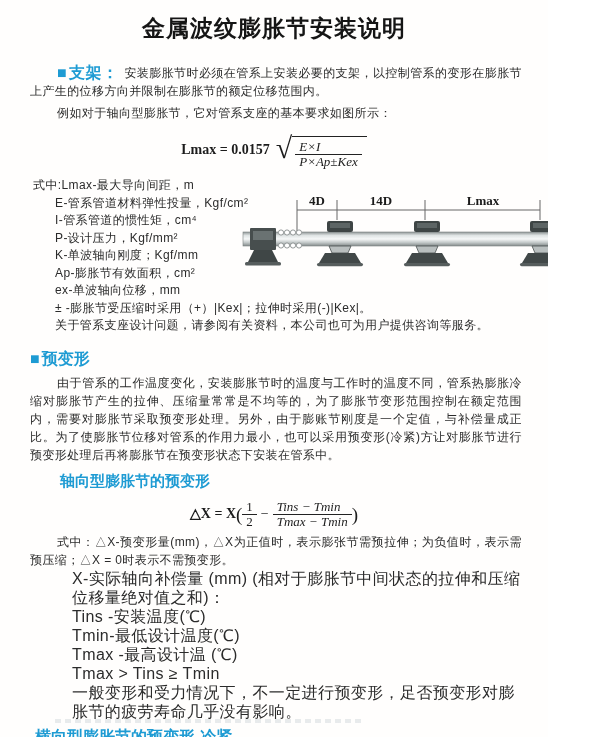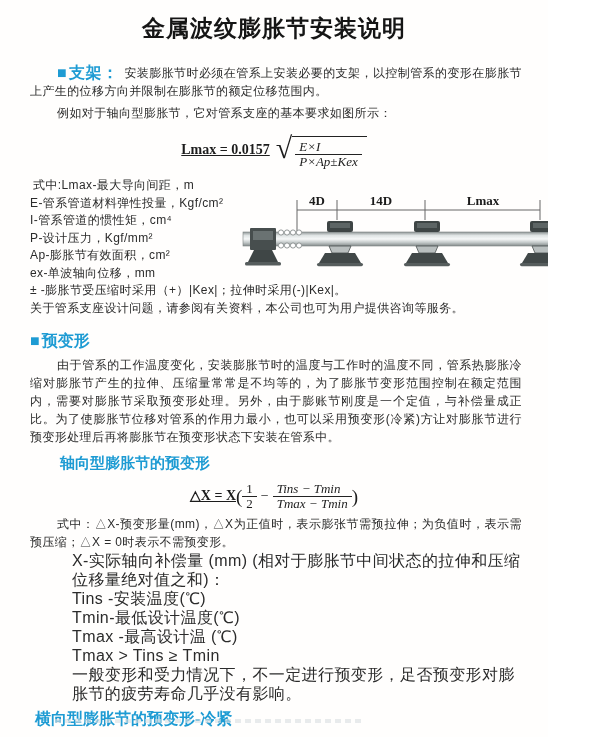--- a/index.html
+++ b/index.html
@@ -41,39 +41,39 @@
   
   .formula{
     text-align:center;
     font-family:"Liberation Serif",serif;
     font-size:14px;
     color:#1c1c1c;
   }
   .f1{margin:10px 0 6px 0;}
   .f2{margin:9px 0 0 0;}
   .f3{margin:9px 0 7px 0;}
-  .b{font-weight:bold;text-decoration:underline;}
+  .b{font-weight:bold;}
   .it{font-style:italic;}
   .frac{
     display:inline-block;
     vertical-align:middle;
     text-align:left;
     line-height:1.08;
     font-size:13px;
   }
   .frac .num{display:block;padding:0 4px;}
   .frac .den{display:block;border-top:1px solid #222;padding:0 4px;}
   .sqrt{display:inline-flex;align-items:flex-start;margin-left:6px;vertical-align:middle;}
   .sqrt .rad{font-size:30px;line-height:30px;font-weight:normal;transform:translateY(1px);}
   .sqrt .radicand{border-top:1.5px solid #222;padding:3px 5px 0 3px;margin-top:4px;}
   .paren{font-size:19px;vertical-align:middle;font-weight:normal;}
   .fm-gap{display:inline-block;width:4px;}
   
   .defs{margin-top:8px;font-size:12px;line-height:17.5px;letter-spacing:.4px;}
-  .def{margin-left:30px;}
+  .def{margin-left:55px;}
   .def.first{margin-left:33px;}
   .def.wide{margin-right:24px;}
   
   .items{font-size:16px;line-height:19px;letter-spacing:.4px;padding-left:17px;}
   .items .item{margin-left:55px;margin-right:24px;}
   
   .diagram{position:absolute;left:237px;top:188px;}
   .dimtxt{font-family:"Liberation Serif",serif;font-weight:bold;font-size:13px;fill:#1b1b1b;}
   .cut-strip{
     position:absolute;left:55px;top:719px;width:310px;height:4px;
@@ -97,20 +97,21 @@
         <span class="rad">√</span>
         <span class="radicand"><span class="frac"><span class="num it">E×I</span><span class="den it">P×Ap±Kex</span></span></span>
       </span>
   </div>
 
   <div class="defs">
     <div class="def first">式中:Lmax-最大导向间距，m</div>
     <div class="def">E-管系管道材料弹性投量，Kgf/cm²</div>
     <div class="def">I-管系管道的惯性矩，cm⁴</div>
     <div class="def">P-设计压力，Kgf/mm²</div>
+    <div class="def">K-单波轴向刚度；Kgf/mm</div>
     <div class="def">Ap-膨胀节有效面积，cm²</div>
     <div class="def">ex-单波轴向位移，mm</div>
     <div class="def wide">± -膨胀节受压缩时采用（+）|Kex|；拉伸时采用(-)|Kex|。</div>
     <div class="def wide">关于管系支座设计问题，请参阅有关资料，本公司也可为用户提供咨询等服务。</div>
   </div>
 
   <svg class="diagram" width="358" height="102" viewBox="0 0 358 102" xmlns="http://www.w3.org/2000/svg">
     <defs>
       <linearGradient id="pg" x1="0" y1="0" x2="0" y2="1">
         <stop offset="0" stop-color="#8f9696"></stop>

